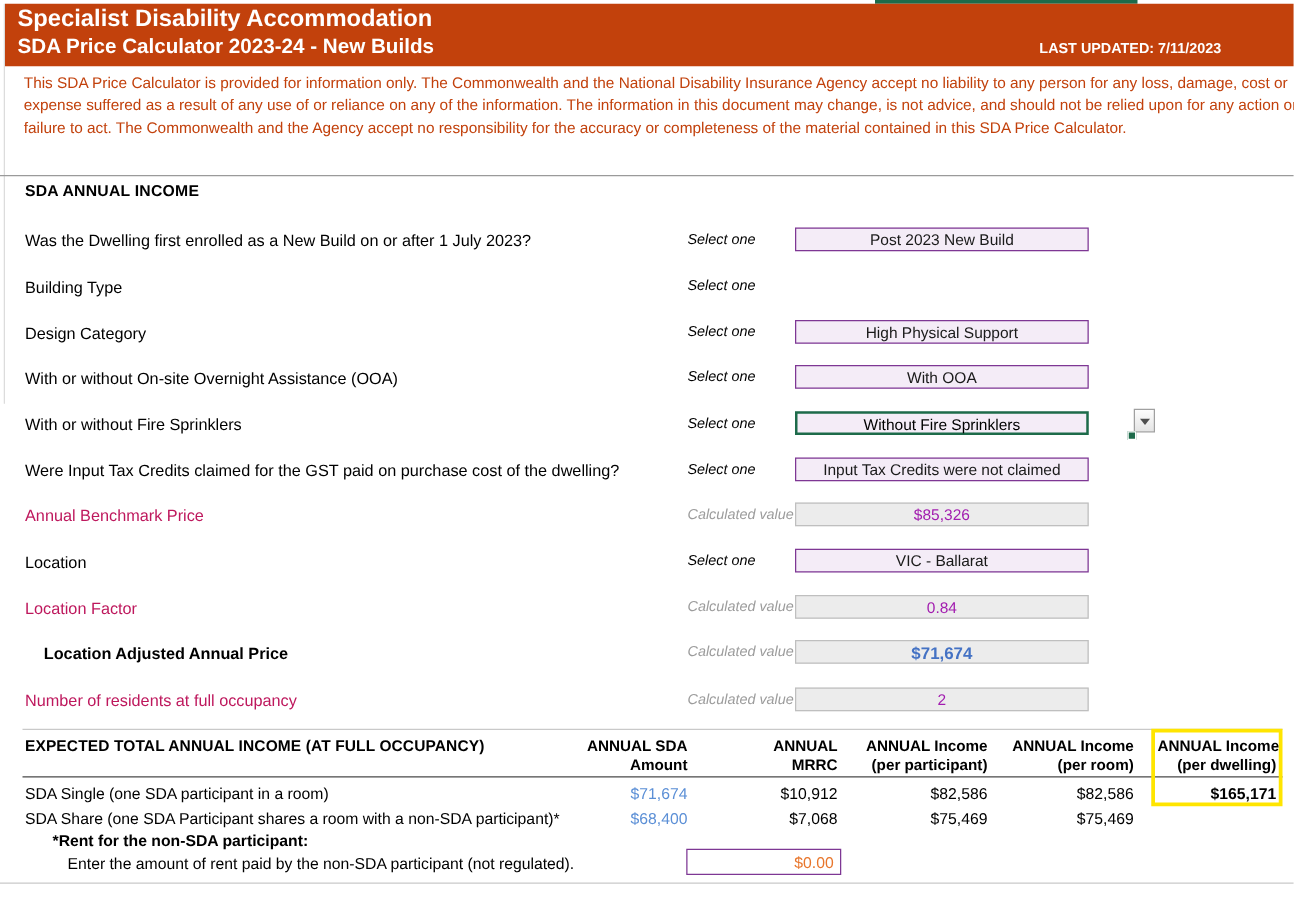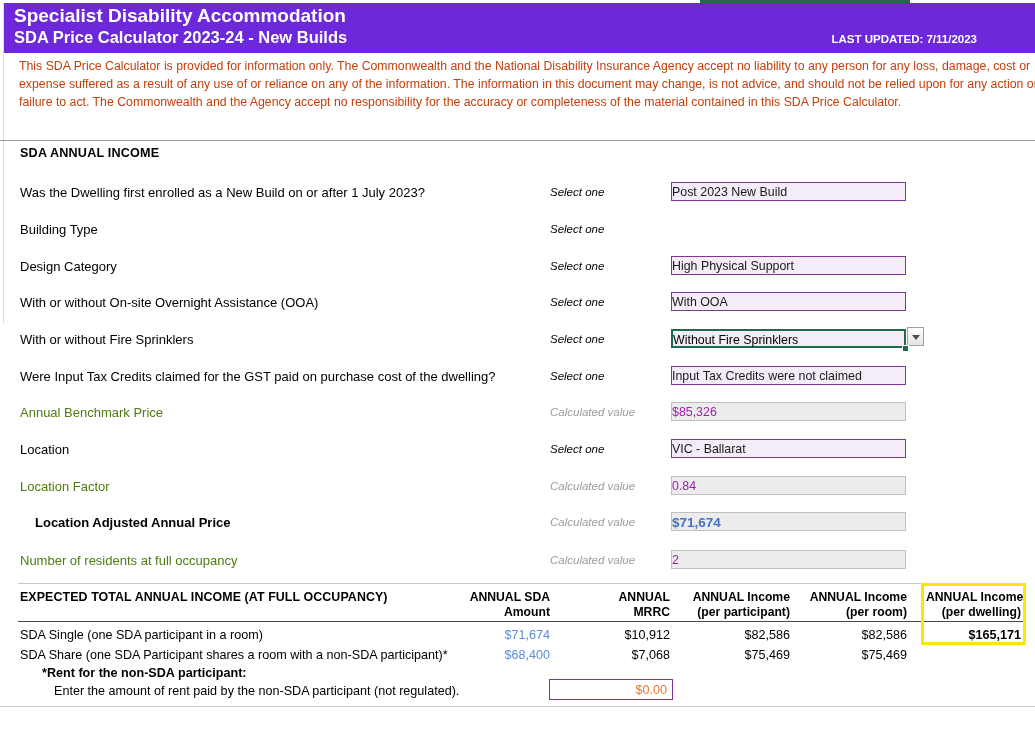--- a/index.html
+++ b/index.html
@@ -26,21 +26,21 @@
     background: #1d6b4a;
   }
 
   
   .banner {
     position: absolute;
     left: 4px;
     top: 3px;
     width: 1031px;
     height: 50px;
-    background: #6d28d9;
+    background: #c2410c;
     color: #ffffff;
   }
   .banner-title1 {
     position: absolute;
     left: 10px;
     top: 2px;
     font-size: 19px;
     font-weight: bold;
     letter-spacing: 0px;
     white-space: nowrap;
@@ -103,39 +103,39 @@
     height: 22px;
   }
   .row-label {
     position: absolute;
     left: 20px;
     top: 3px;
     font-size: 13px;
     white-space: nowrap;
   }
   .row-label.bold   { font-weight: bold; padding-left: 15px; }
-  .row-label.muted  { color: #4d7c0f; }
+  .row-label.muted  { color: #be185d; }
   .row-hint {
     position: absolute;
     left: 550px;
     top: 4px;
     font-size: 11.5px;
     font-style: italic;
     white-space: nowrap;
   }
   .row-hint.muted { color: #9c9c9c; }
 
   .cell {
     position: absolute;
-    left: 671px;
+    left: 636px;
     top: 0;
     width: 235px;
     height: 19px;
     line-height: 19px;
-    text-align: left;
+    text-align: center;
     font-size: 12.4px;
     box-sizing: border-box;
   }
   .cell.select {
     background: #F4ECF7;
     border: 1px solid #7E3794;
     color: #1a1a1a;
   }
   .cell.calc {
     background: #ECECEC;

